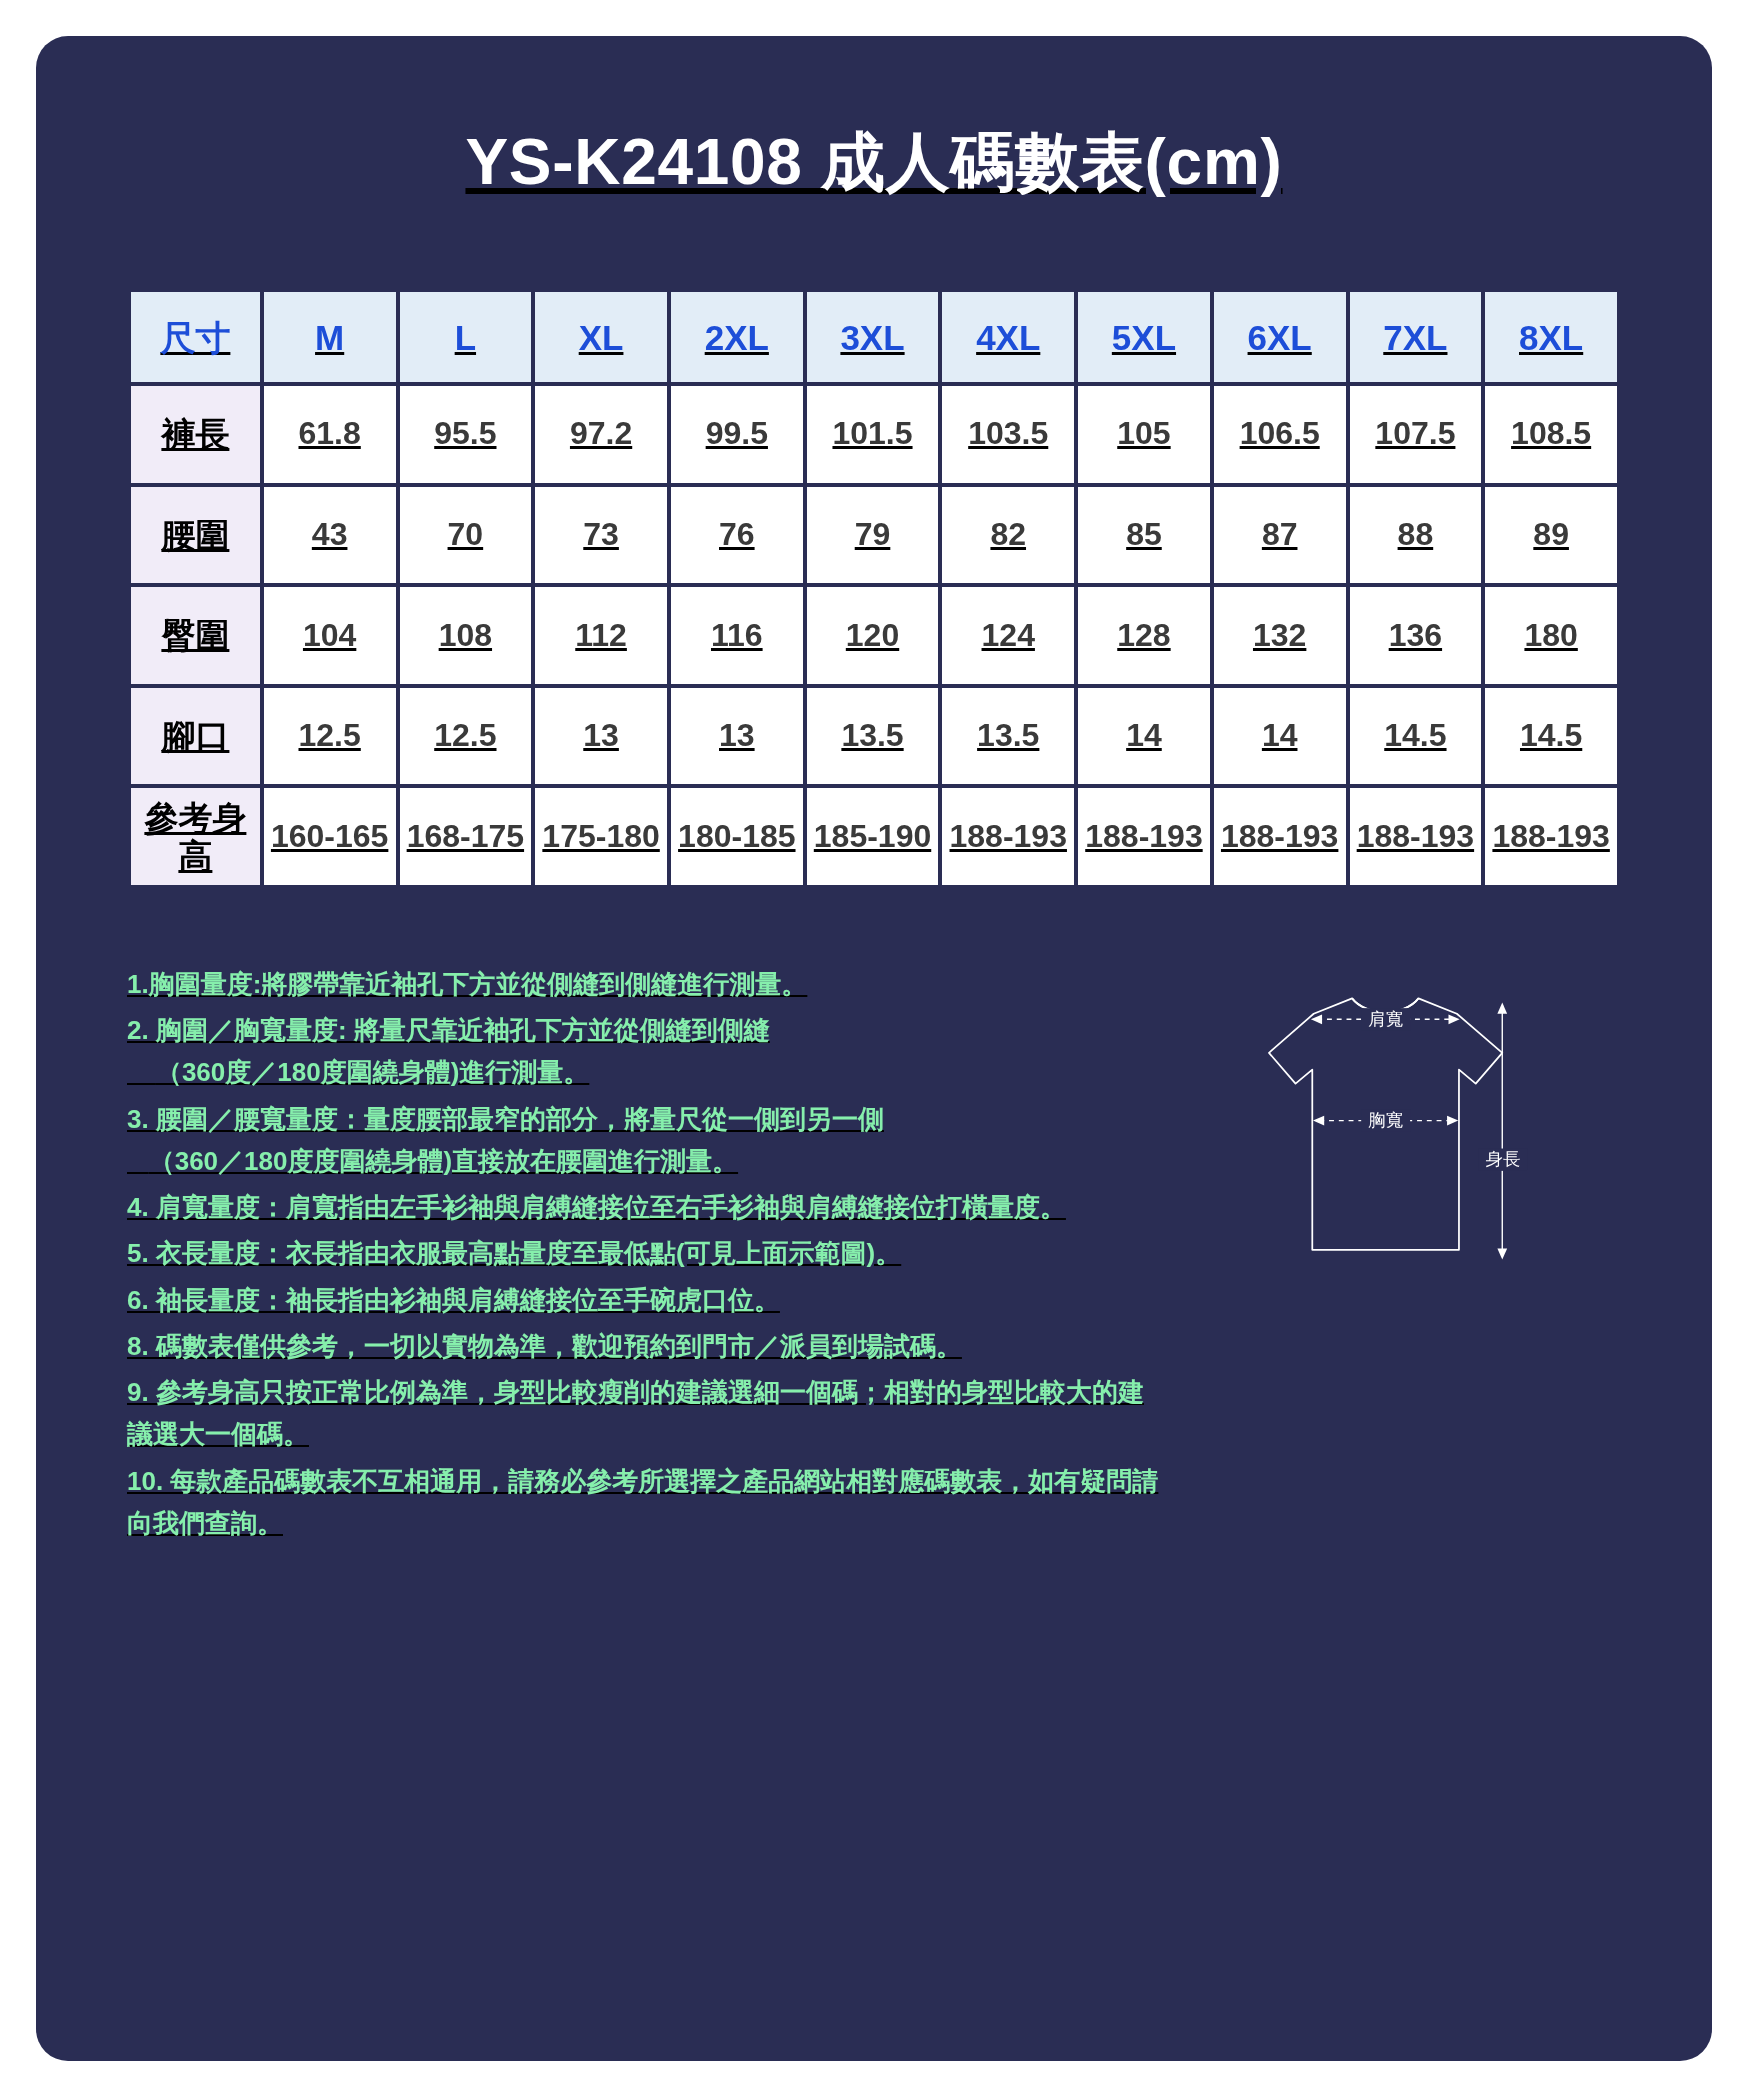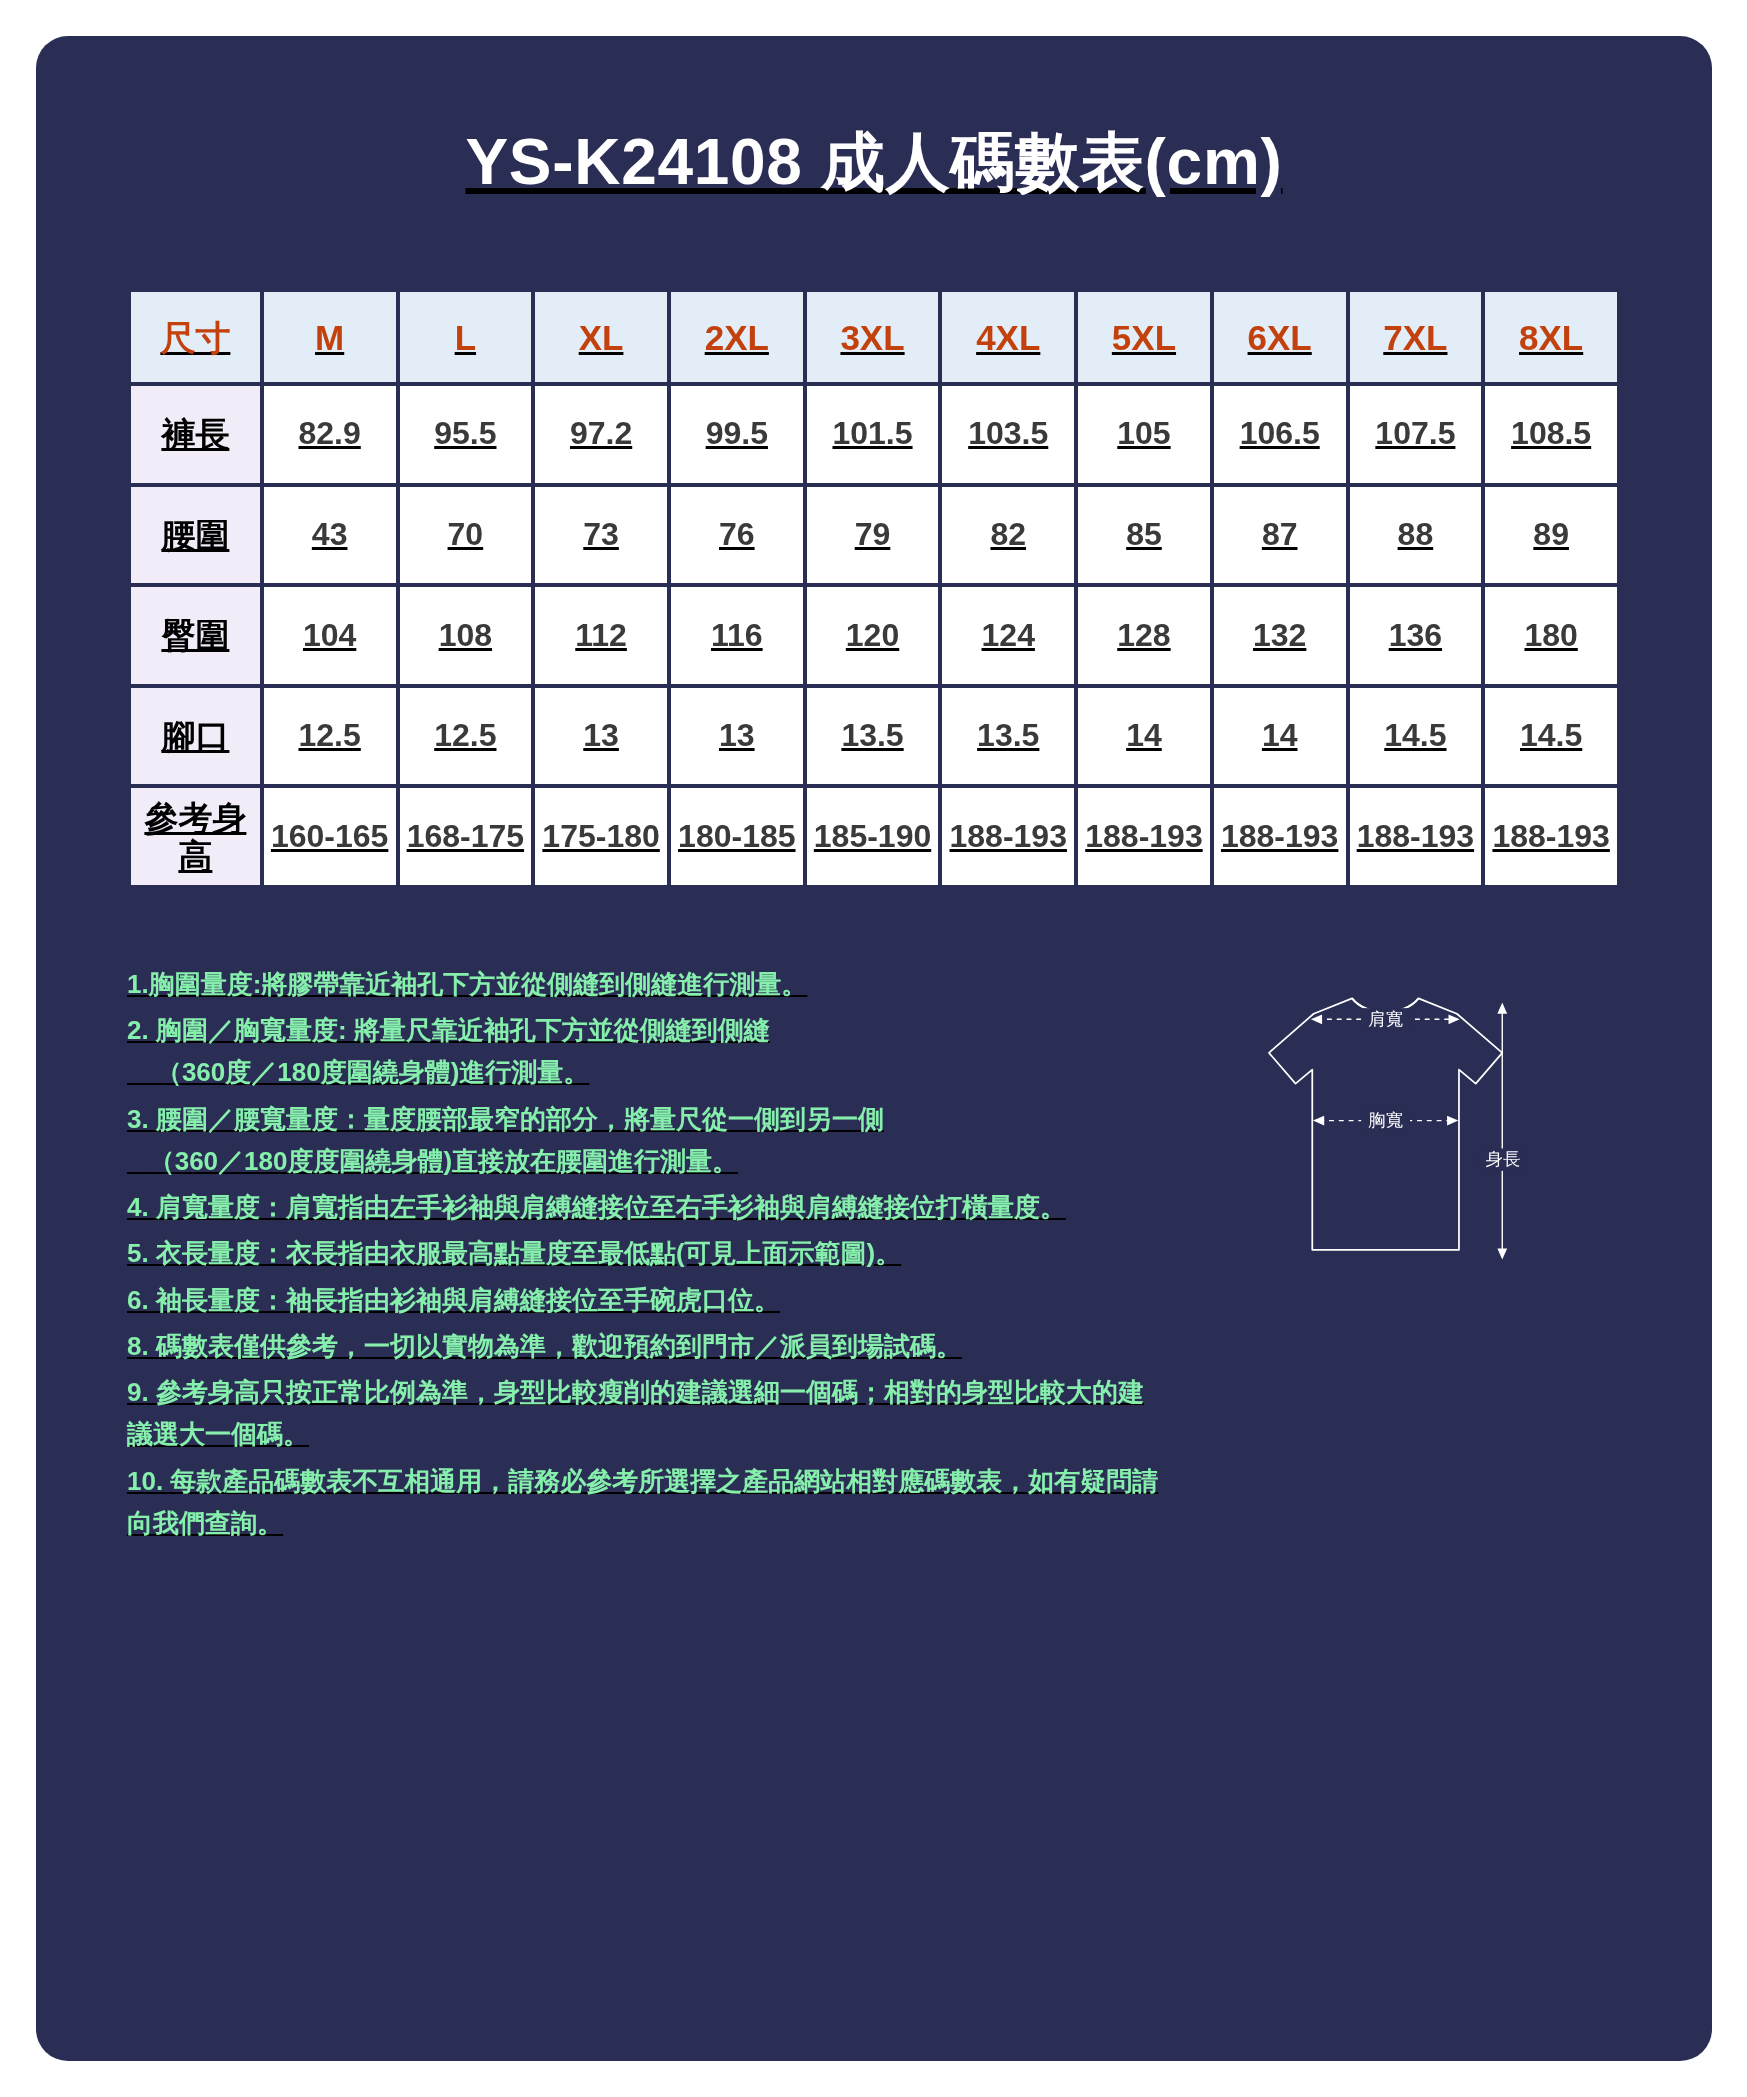--- a/index.html
+++ b/index.html
@@ -64,21 +64,21 @@
     word-break: break-word;
   }
   table.size-table td.rowhead {
     background: #f1ecf8;
     color: #000000;
     width: 126px;
     font-size: 34px;
   }
   table.size-table tr.header-row td {
     background: #e2edf7;
-    color: #c2410c;
+    color: #1d4ed8;
     height: 84px;
     font-size: 35px;
   }
   table.size-table tr.header-row td.rowhead {
     background: #e2edf7;
   }
   td.two-line {
     font-size: 31px;
   }
   .notes-area {
@@ -132,21 +132,21 @@
             <td>3XL</td>
             <td>4XL</td>
             <td>5XL</td>
             <td>6XL</td>
             <td>7XL</td>
             <td>8XL</td>
           </tr>
 
           <tr>
             <td class="rowhead">褲長</td>
-            <td>82.9</td>
+            <td>61.8</td>
             <td>95.5</td>
             <td>97.2</td>
             <td>99.5</td>
             <td>101.5</td>
             <td>103.5</td>
             <td>105</td>
             <td>106.5</td>
             <td>107.5</td>
             <td>108.5</td>
           </tr>

